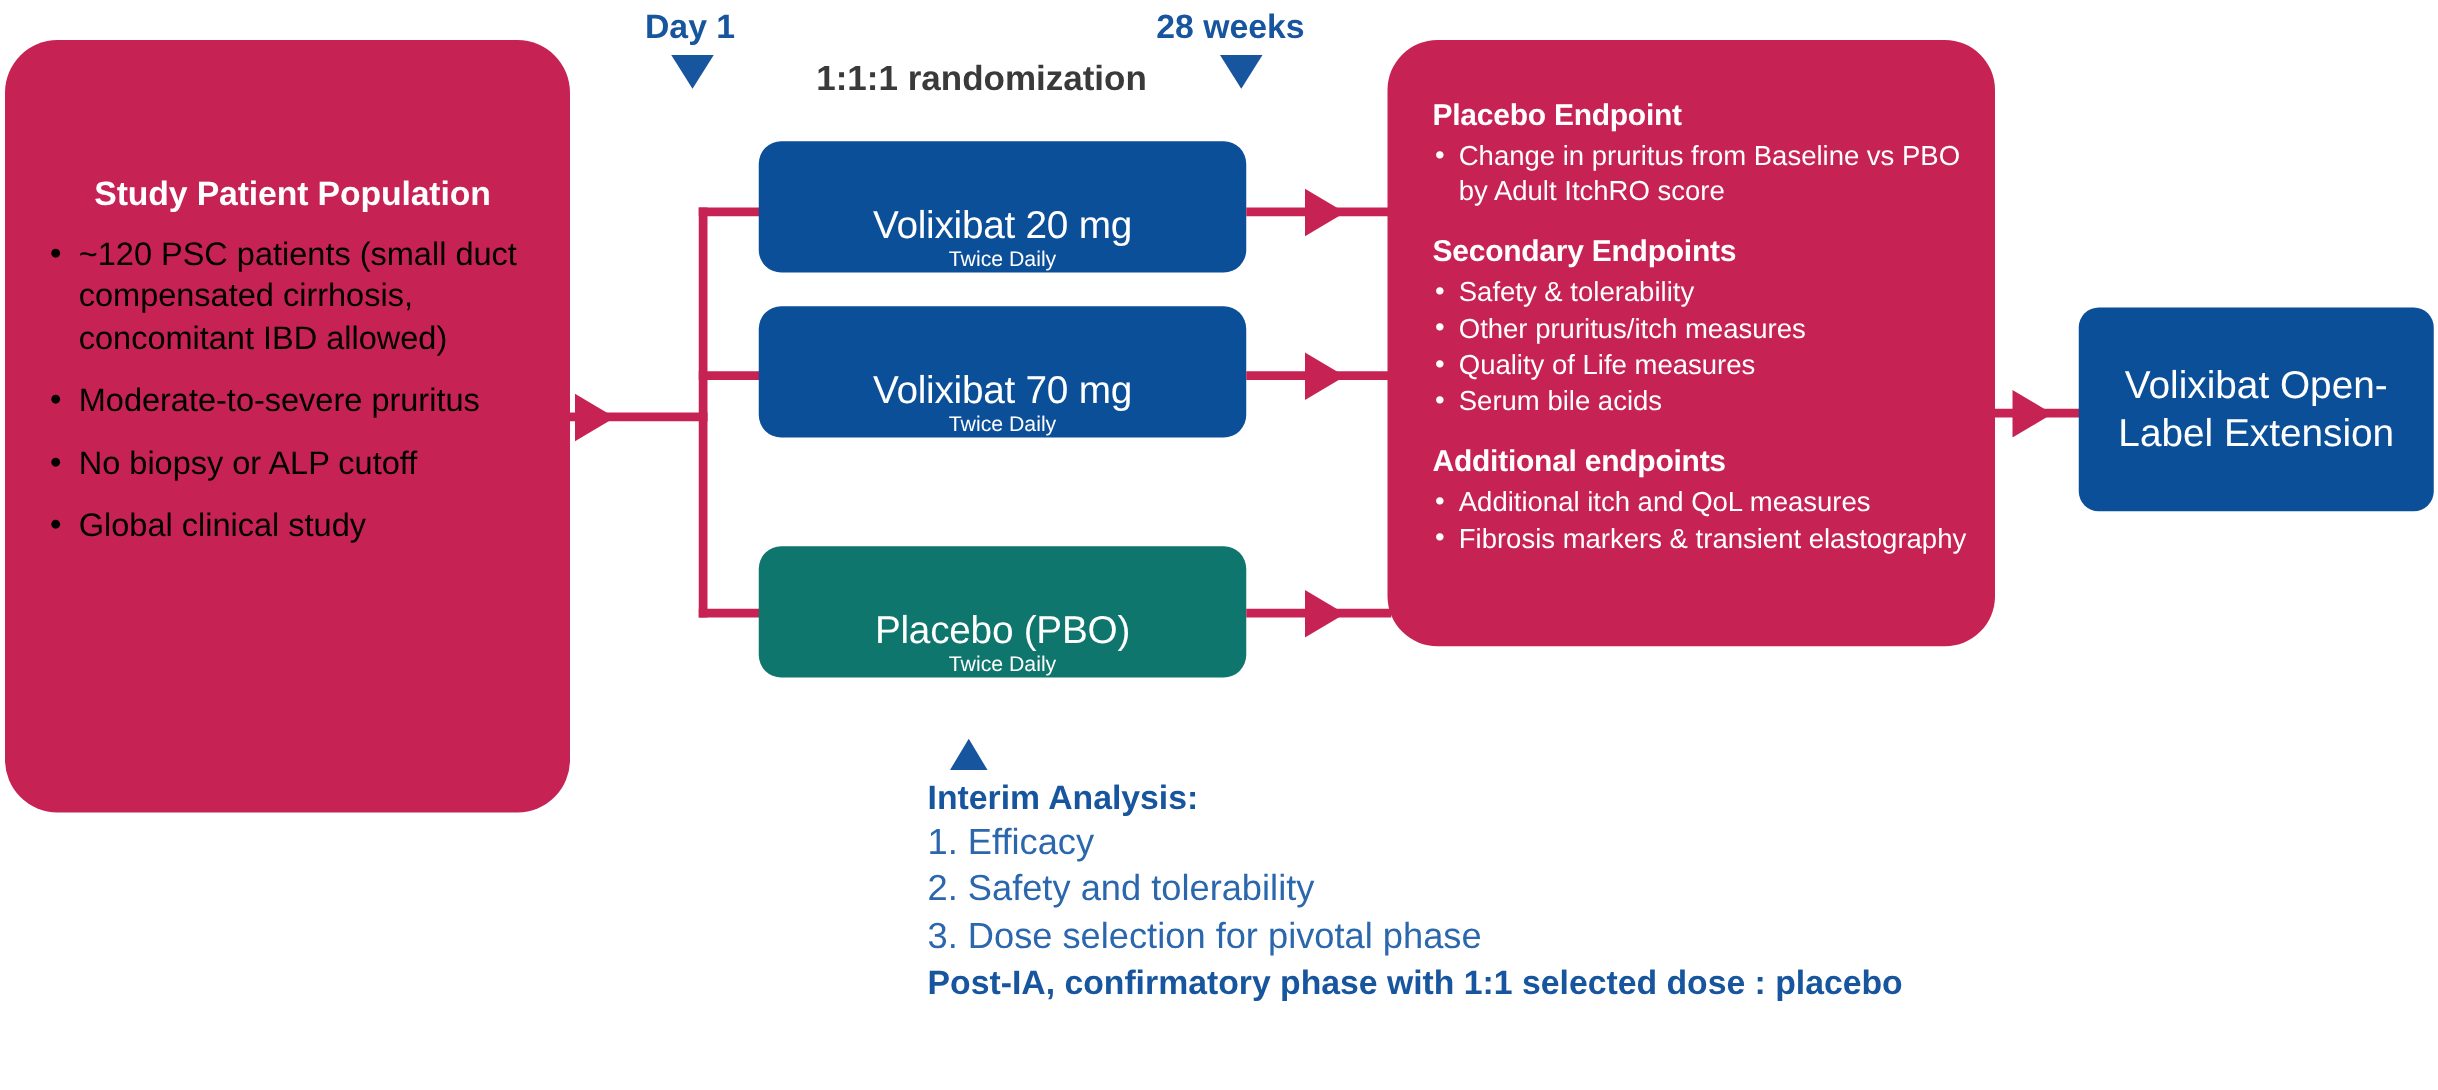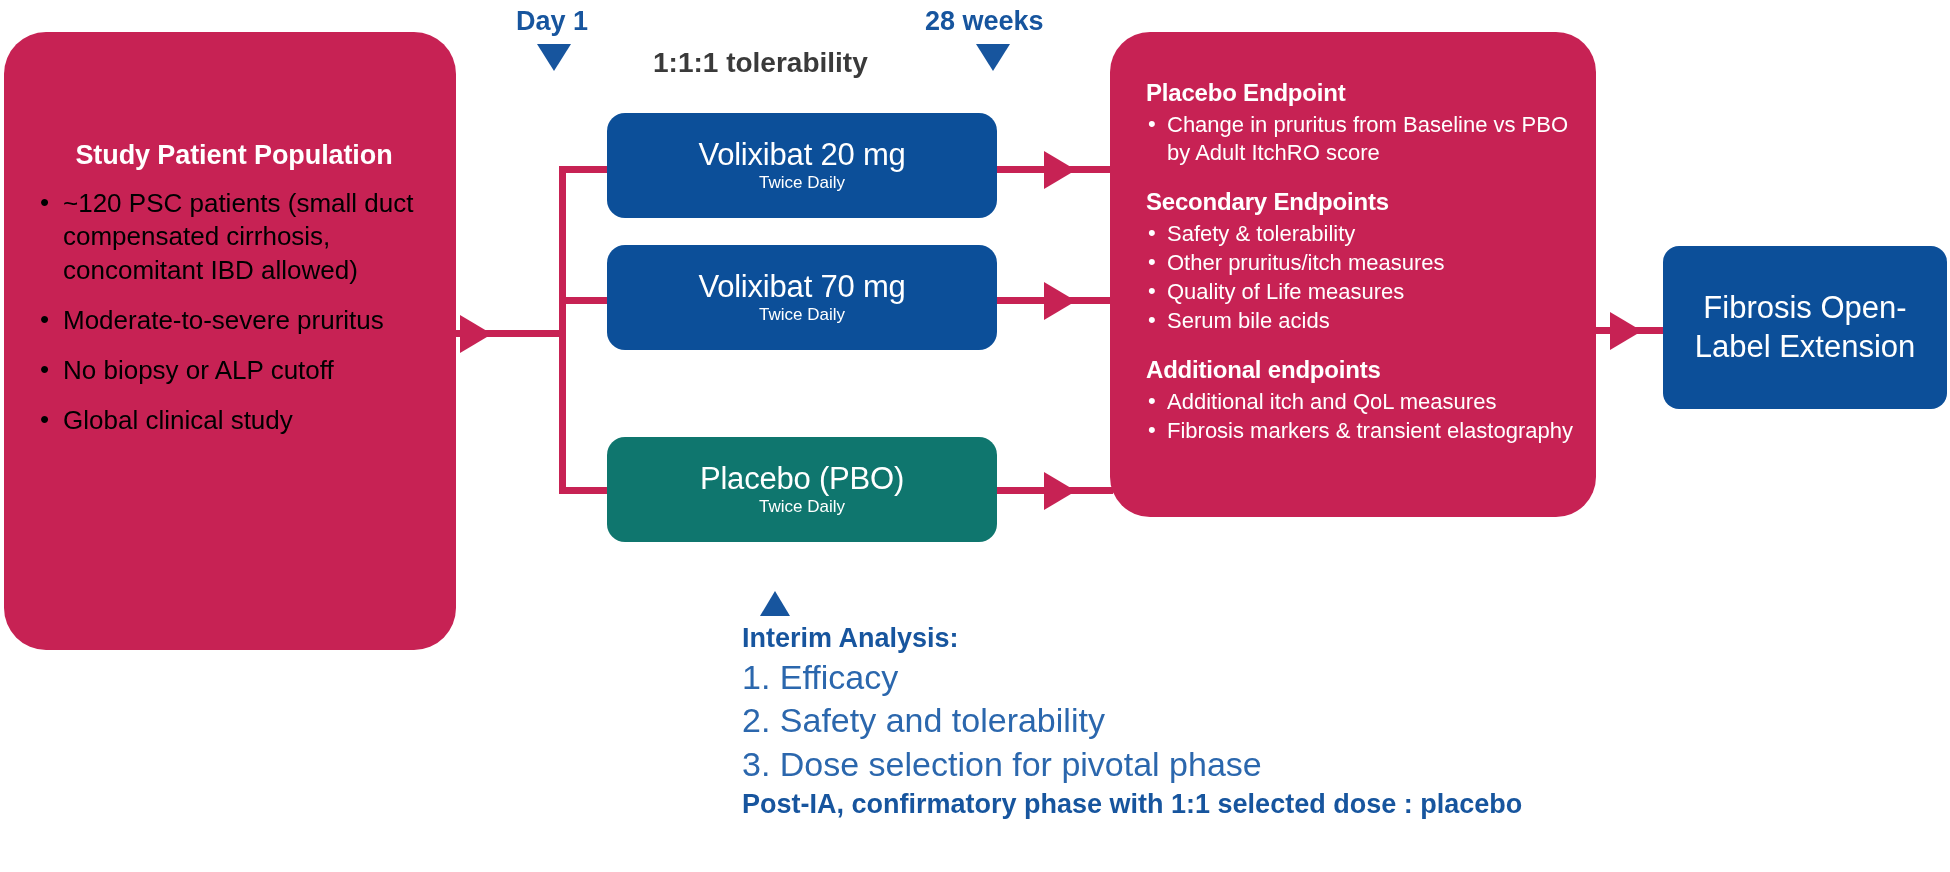--- a/index.html
+++ b/index.html
@@ -115,21 +115,21 @@
     left: 2px;
     top: -1px;
   }
 
   
   .arm-box {
     border-radius: 18px;
     display: flex;
     flex-direction: column;
     align-items: center;
-    justify-content: center;
+    justify-content: flex-end;
   }
   #arm-vol20 { left: 607px; top: 113px;  width: 390px; height: 105px; }
   #arm-vol80 { left: 607px; top: 245px;  width: 390px; height: 105px; }
   #arm-pbo   { left: 607px; top: 437px;  width: 390px; height: 105px; }
   .arm-title {
     color: #ffffff;
     font-size: 31px;
     line-height: 1.08;
     letter-spacing: -0.2px;
   }
@@ -224,21 +224,21 @@
     line-height: 1.22;
     margin-bottom: 2px;
   }
   ol.ia-list {
     list-style: none;
     margin: 0;
     padding: 0;
   }
   ol.ia-list > li {
     color: #2B67AD;
-    font-size: 34px;
+    font-size: 29px;
     line-height: 1.22;
     margin-bottom: 2px;
     white-space: nowrap;
   }
   #interim-footer {
     color: #17559E;
     font-size: 27px;
     font-weight: bold;
     line-height: 1.22;
     margin-top: 3px;
@@ -246,21 +246,21 @@
   }
 </style>
 </head>
 <body>
 
 <div id="canvas">
 
   <div class="tl-label" style="left:516px; top:6px;">Day 1</div>
   <div class="tri-down" style="left:537px; top:44px;"></div>
 
-  <div id="randomization-label">1:1:1 tolerability</div>
+  <div id="randomization-label">1:1:1 randomization</div>
 
   <div class="tl-label" style="left:925px; top:6px;">28 weeks</div>
   <div class="tri-down" style="left:976px; top:44px;"></div>
 
   <div id="population-panel" class="rbox crimson">
     <div id="population-inner">
       <div class="panel-title">Study Patient Population</div>
       <ul class="bullets">
         <li>~120 PSC patients (small duct compensated cirrhosis, concomitant IBD allowed)</li>
         <li>Moderate-to-severe pruritus</li>
@@ -333,21 +333,21 @@
         </ul>
       </div>
 
     </div>
   </div>
 
   <div class="conn hline" style="left:1596px; top:327px; width:72px;"></div>
   <div class="arrowhead" style="left:1610px; top:312px;"></div>
 
   <div id="ole-box" class="rbox navy">
-    <div id="ole-label">Fibrosis Open-Label Extension</div>
+    <div id="ole-label">Volixibat Open-Label Extension</div>
   </div>
 
   <div class="tri-up" style="left:760px; top:591px;"></div>
 
   <div id="interim-block">
     <div id="interim-title">Interim Analysis:</div>
     <ol class="ia-list">
       <li>1. Efficacy</li>
       <li>2. Safety and tolerability</li>
       <li>3. Dose selection for pivotal phase</li>

